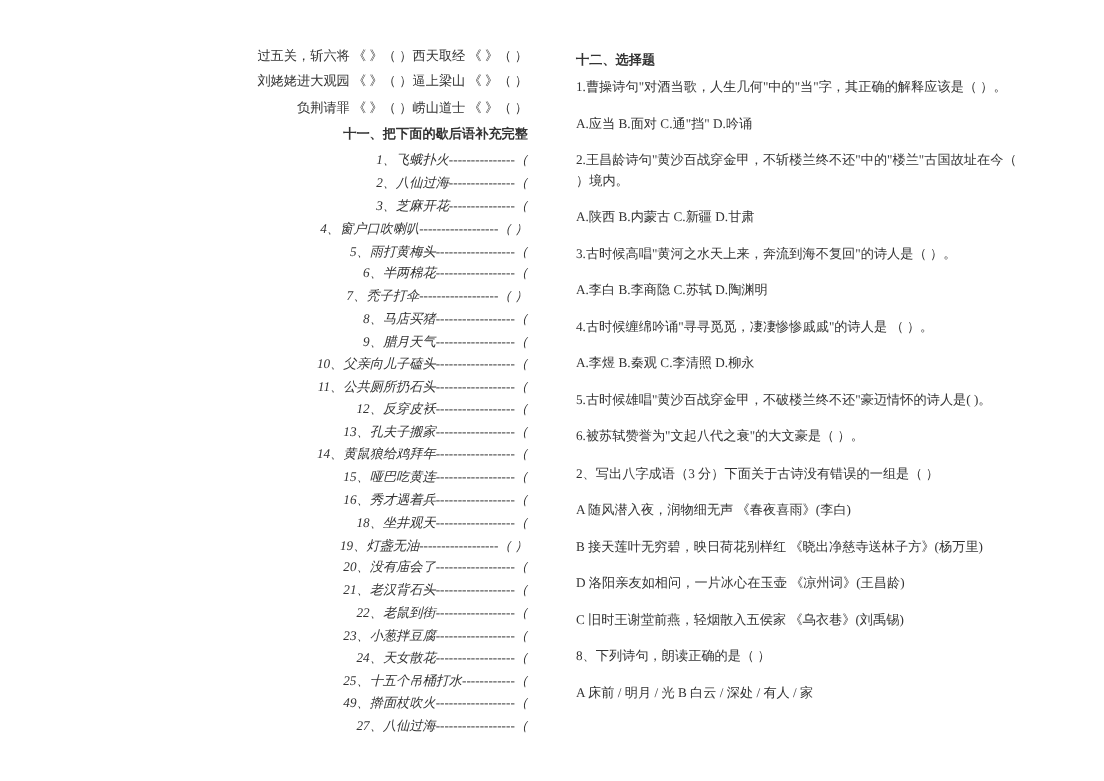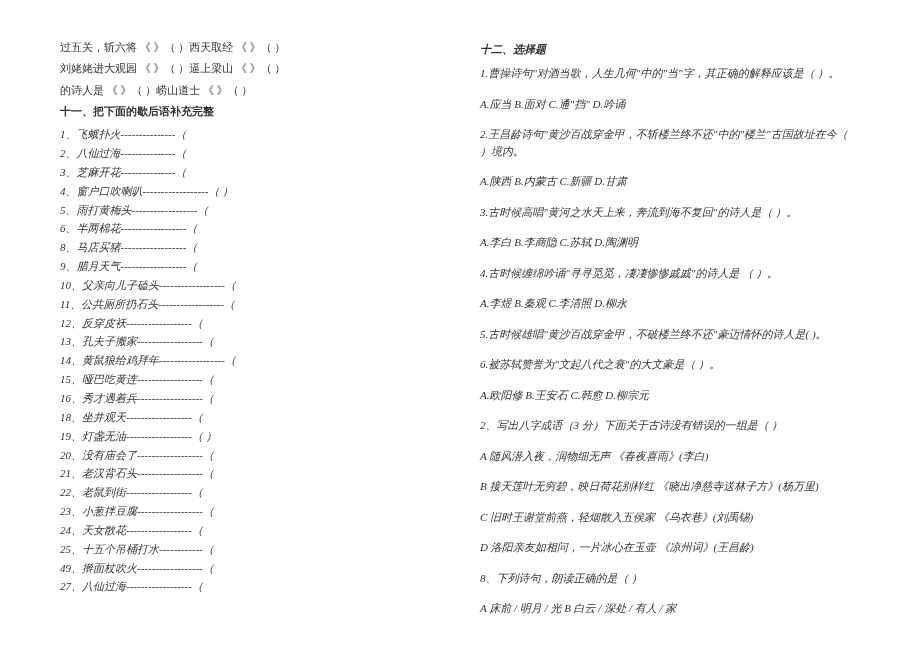--- a/index.html
+++ b/index.html
@@ -15,24 +15,24 @@
       height: 651px;
       padding: 40px 60px;
       color: #333;
       display: flex;
     }
     .column {
       flex: 1;
     }
     .column-left {
       padding-right: 30px;
+      text-align: right;
     }
     .column-right {
       padding-left: 10px;
-      font-style: italic;
     }
     .line {
       margin-bottom: 6px;
       line-height: 1.4;
     }
     .title {
       font-weight: bold;
       margin-bottom: 8px;
       margin-top: 2px;
     }
@@ -49,28 +49,29 @@
       margin-bottom: 14px;
       line-height: 1.5;
     }
   </style>
 </head>
 <body>
 
 <div class="column column-left">
   <div class="line">过五关，斩六将  《              》（              ）西天取经 《              》（        ）</div>
   <div class="line">刘姥姥进大观园 《              》（              ）逼上梁山 《              》（              ）</div>
-  <div class="line">的诗人是 《            》（              ）崂山道士 《              》（              ）</div>
+  <div class="line">负荆请罪 《            》（              ）崂山道士 《              》（              ）</div>
   <div class="title">十一、把下面的歇后语补充完整</div>
   <div class="fill-item">1、飞蛾扑火---------------（</div>
   <div class="fill-item">2、八仙过海---------------（</div>
   <div class="fill-item">3、芝麻开花---------------（</div>
   <div class="fill-item">4、窗户口吹喇叭------------------（              ）</div>
   <div class="fill-item">5、雨打黄梅头------------------（</div>
   <div class="fill-item">6、半两棉花------------------（</div>
+  <div class="fill-item">7、秃子打伞------------------（              ）</div>
   <div class="fill-item">8、马店买猪------------------（</div>
   <div class="fill-item">9、腊月天气------------------（</div>
   <div class="fill-item">10、父亲向儿子磕头------------------（</div>
   <div class="fill-item">11、公共厕所扔石头------------------（</div>
   <div class="fill-item">12、反穿皮袄------------------（</div>
   <div class="fill-item">13、孔夫子搬家------------------（</div>
   <div class="fill-item">14、黄鼠狼给鸡拜年------------------（</div>
   <div class="fill-item">15、哑巴吃黄连------------------（</div>
   <div class="fill-item">16、秀才遇着兵------------------（</div>
   <div class="fill-item">18、坐井观天------------------（</div>
@@ -96,24 +97,23 @@
 
   <div class="question">3.古时候高唱"黄河之水天上来，奔流到海不复回"的诗人是（        ）。</div>
   <div class="options">A.李白 B.李商隐 C.苏轼 D.陶渊明</div>
 
   <div class="question">4.古时候缠绵吟诵"寻寻觅觅，凄凄惨惨戚戚"的诗人是 （        ）。</div>
   <div class="options">A.李煜 B.秦观 C.李清照 D.柳永</div>
 
   <div class="question">5.古时候雄唱"黄沙百战穿金甲，不破楼兰终不还"豪迈情怀的诗人是(  )。</div>
 
   <div class="question">6.被苏轼赞誉为"文起八代之衰"的大文豪是（        ）。</div>
-  <div class="options">A.欧阳修 B.王安石 C.韩愈 D.柳宗元</div>
 
   <div class="question">2、写出八字成语（3 分）下面关于古诗没有错误的一组是（    ）</div>
   <div class="options">A  随风潜入夜，润物细无声   《春夜喜雨》(李白)</div>
   <div class="options">B  接天莲叶无穷碧，映日荷花别样红 《晓出净慈寺送林子方》(杨万里)</div>
+  <div class="options">D  洛阳亲友如相问，一片冰心在玉壶 《凉州词》(王昌龄)</div>
   <div class="options">C  旧时王谢堂前燕，轻烟散入五侯家   《乌衣巷》(刘禹锡)</div>
-  <div class="options">D  洛阳亲友如相问，一片冰心在玉壶 《凉州词》(王昌龄)</div>
 
   <div class="question">8、下列诗句，朗读正确的是（        ）</div>
   <div class="options">A  床前 / 明月 / 光              B  白云 / 深处 / 有人 / 家</div>
 
 </div>
 
 </body></html>

